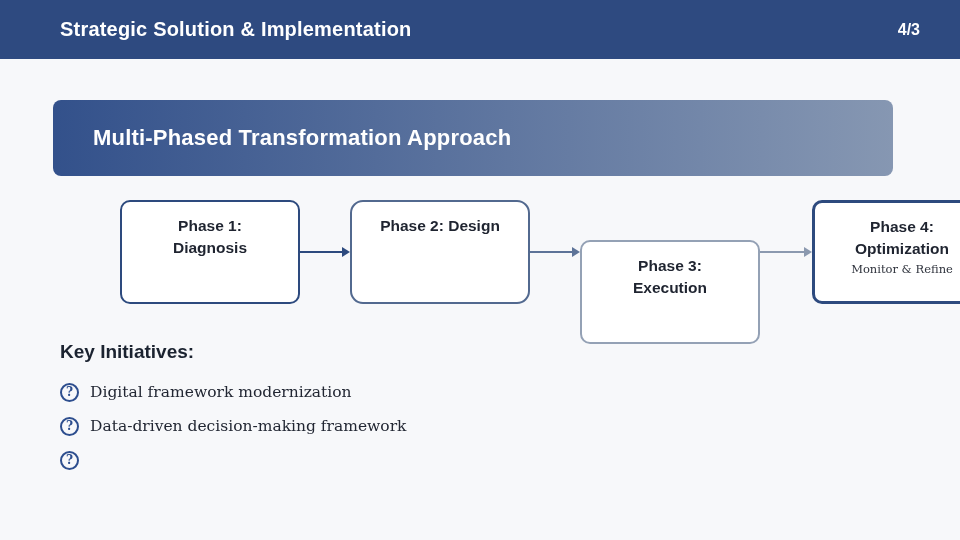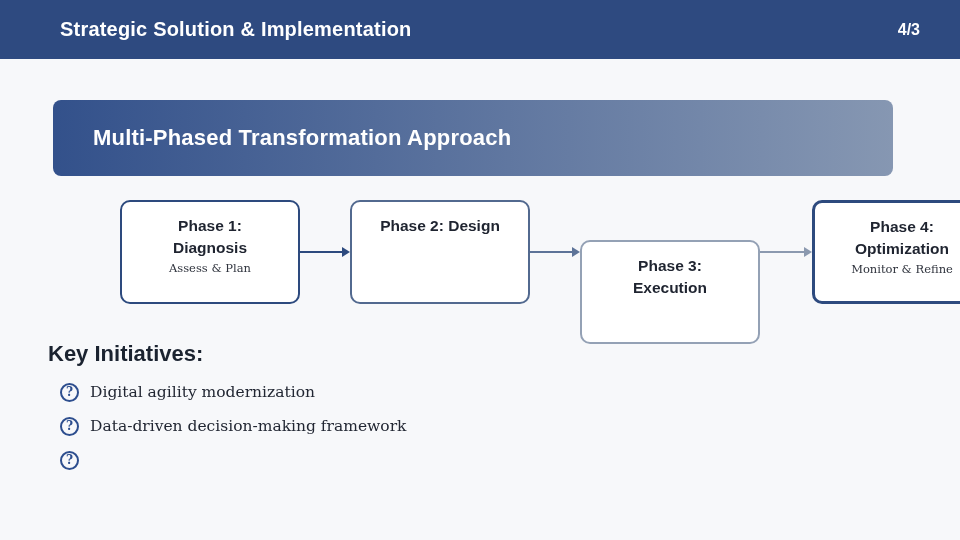--- a/index.html
+++ b/index.html
@@ -77,22 +77,22 @@
     border-left: 8px solid currentColor;
     border-top: 5px solid transparent;
     border-bottom: 5px solid transparent;
   }
   .arrow.a1 { left: 300px; width: 42px; }
   .arrow.a2 { left: 530px; width: 42px; }
   .arrow.a3 { left: 760px; width: 44px; }
 
   
   .initiatives-heading {
-    position: absolute; left: 48px; top: 341px;
-    font-size: 22px; font-weight: 700; color: #1b2330;
+    position: absolute; left: 60px; top: 341px;
+    font-size: 19px; font-weight: 700; color: #1b2330;
   }
   .initiative-item {
     position: absolute; left: 60px;
     display: flex; align-items: center; gap: 11px;
     height: 20px;
   }
   .initiative-item.i0 { top: 382px; }
   .initiative-item.i1 { top: 416px; }
   .initiative-item.i2 { top: 450px; }
   .q-icon {
@@ -118,26 +118,25 @@
     <div class="page-indicator">4/3</div>
   </div>
 
   <div class="banner">
     <div class="banner-title">Multi-Phased Transformation Approach</div>
   </div>
 
   <div class="phase-box p1" style="border-color: rgb(45, 74, 126); border-width: 2px;">
     <div class="phase-title">Phase 1:
 Diagnosis</div>
-    <div class="phase-subtitle">Assess &amp; Plan</div>
   </div>
 
   <div class="arrow a1" style="color: rgb(45, 74, 126);"></div>
 
-  <div class="phase-box p2" style="border-color: rgb(82, 105, 143); border-width: 2px;">
+  <div class="phase-box p2" style="border-color: rgb(82, 105, 143); border-width: 2px; border-radius: 13px;">
     <div class="phase-title">Phase 2: Design</div>
   </div>
 
   <div class="arrow a2" style="color: rgb(93, 115, 152);"></div>
 
   <div class="phase-box p3" style="border-color: rgb(148, 161, 181); border-width: 2px;">
     <div class="phase-title">Phase 3:
 Execution</div>
   </div>
 
@@ -146,21 +145,21 @@
   <div class="phase-box p4" style="border-color: rgb(45, 74, 126); border-width: 3px;">
     <div class="phase-title">Phase 4:
 Optimization</div>
     <div class="phase-subtitle">Monitor &amp; Refine</div>
   </div>
 
   <div class="initiatives-heading">Key Initiatives:</div>
 
   <div class="initiative-item i0">
     <span class="q-icon">?</span>
-    <span class="initiative-text">Digital agility modernization</span>
+    <span class="initiative-text">Digital framework modernization</span>
   </div>
 
   <div class="initiative-item i1">
     <span class="q-icon">?</span>
     <span class="initiative-text">Data-driven decision-making framework</span>
   </div>
 
   <div class="initiative-item i2">
     <span class="q-icon">?</span>
   </div>

